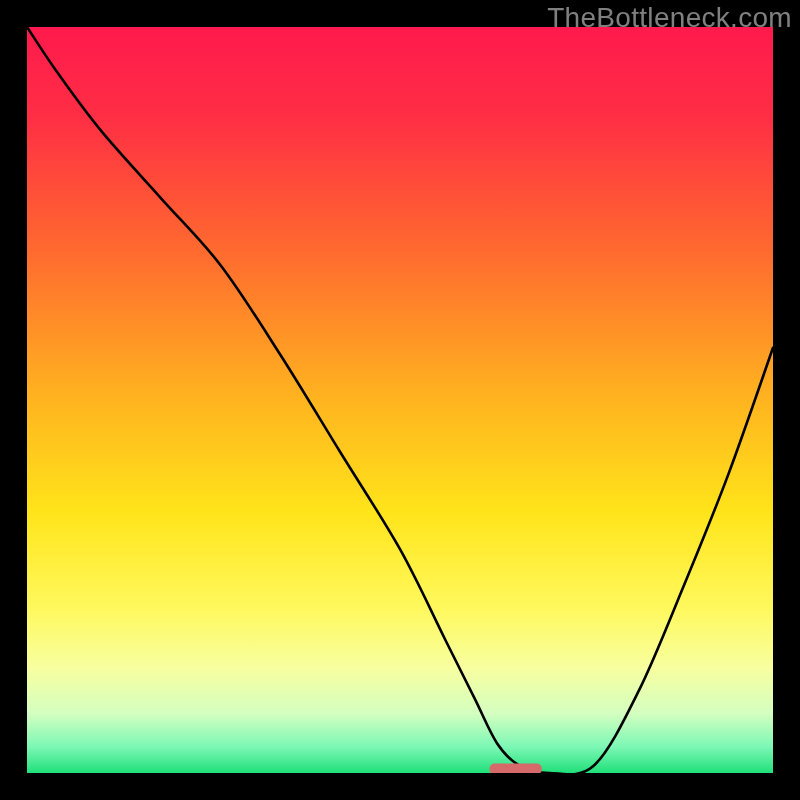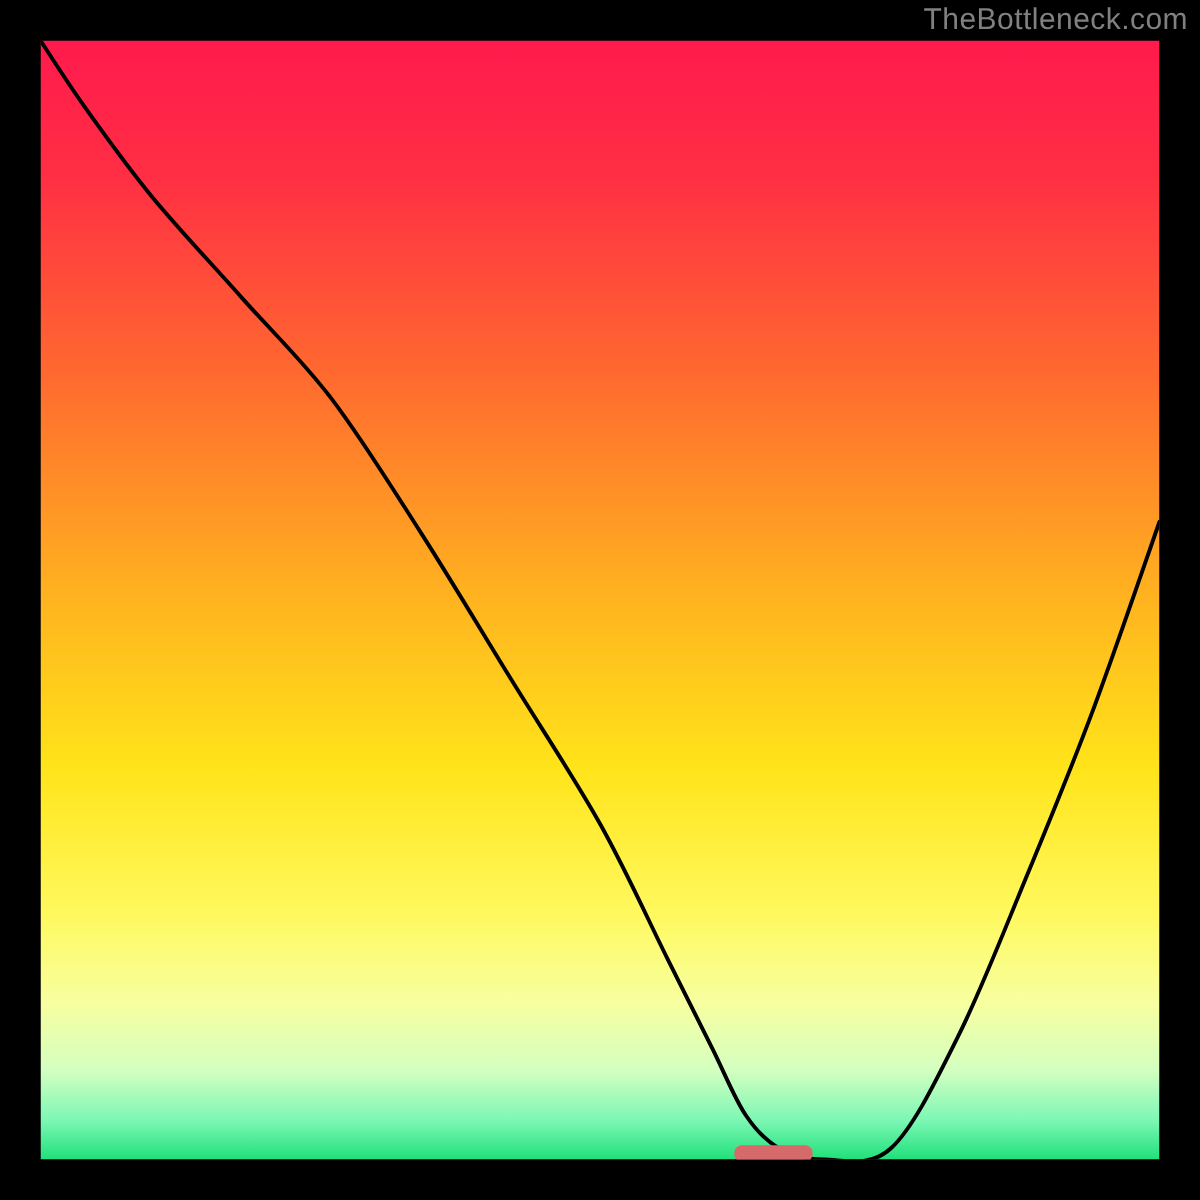--- a/index.html
+++ b/index.html
@@ -15,21 +15,21 @@
     position: relative;
     width: 800px;
     height: 800px;
     background: #000;
   }
   .watermark {
     position: absolute;
     top: 2px;
     right: 8px;
     color: #808080;
-    font-size: 20px;
+    font-size: 28px;
     font-weight: 400;
     letter-spacing: 0.3px;
     z-index: 10;
   }
   .plot-area {
     position: absolute;
     left: 27px;
     top: 27px;
     width: 746px;
     height: 746px;

